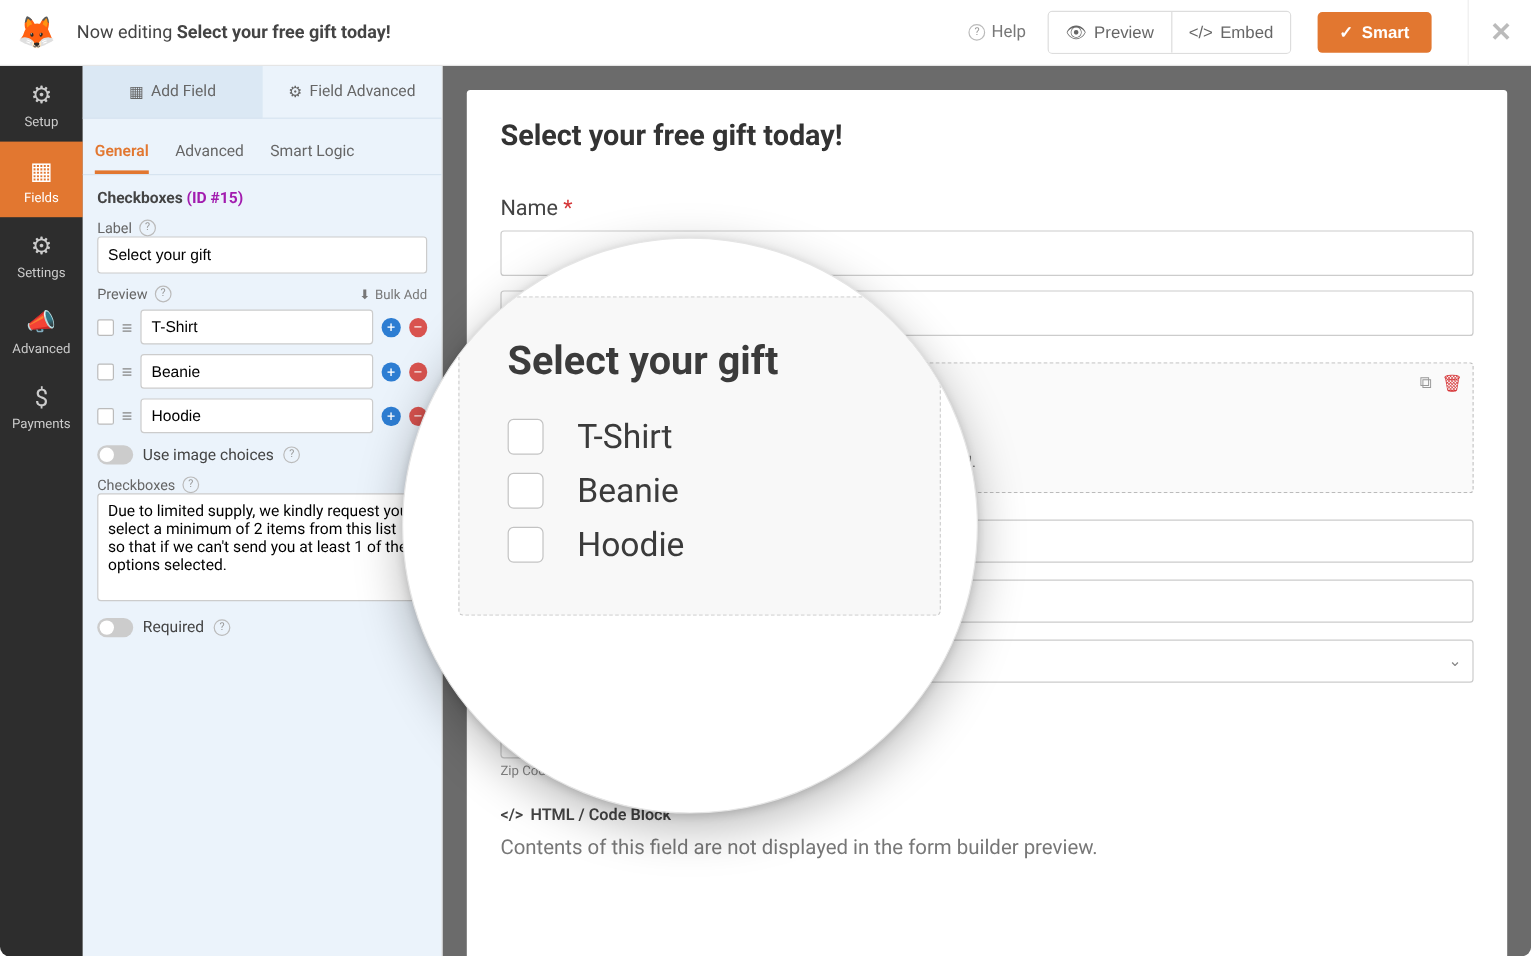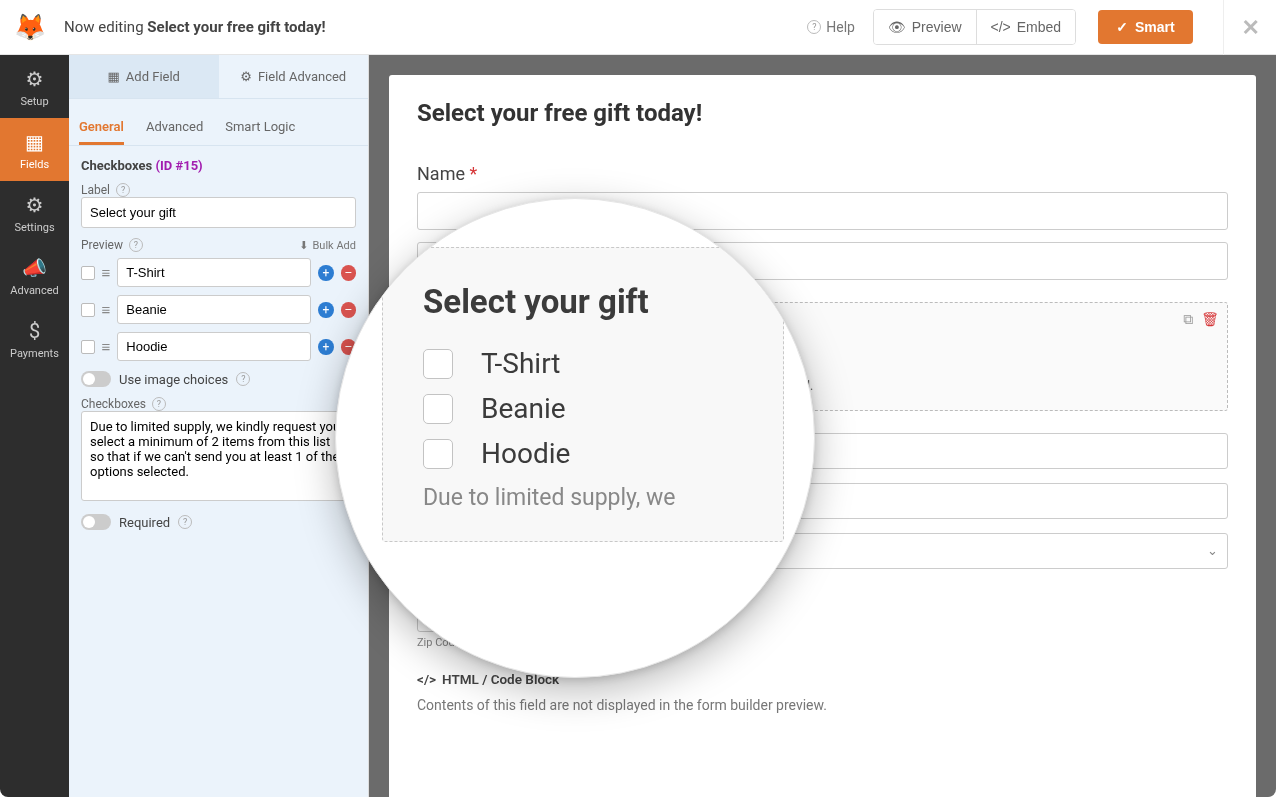--- a/index.html
+++ b/index.html
@@ -60,21 +60,21 @@
   .selected-field { border:1px dashed #bbb; border-radius:3px; padding:14px 14px; background:#fafafa; position:relative;}
   .field-actions { position:absolute; top:8px; right:8px; display:flex; gap:8px;}
   .field-actions .ic { font-size:14px; color:#999; cursor:pointer;}
   .field-actions .ic.del { color:#d63638;}
   .desc-text { font-size:12.5px; color:#666; line-height:1.5;}
   .addr-row { display:flex; gap:14px;}
   .addr-col { flex:1; display:flex; flex-direction:column;}
   .addr-input { height:36px; border:1px solid #ccc; border-radius:3px; padding:0 8px; background:#fff; color:#888; font-size:13px;}
   .sublabel { font-size:11px; color:#888; margin-top:4px;}
   .code-label { font-size:13.5px; font-weight:600; color:#444; display:flex; align-items:center; gap:6px;}
-  .code-note { font-size:14px; color:#777; margin-top:10px;}
+  .code-note { font-size:17px; color:#777; margin-top:10px;}
   
   .magnifier { position:absolute; width:480px; height:480px; border-radius:50%; background:#fff; border:1px solid #e5e5e5; box-shadow: 0 12px 40px rgba(0,0,0,0.28), 0 2px 8px rgba(0,0,0,0.15); left:335px; top:198px; overflow:hidden; z-index:50;}
   .mag-inner { position:absolute; left:46px; top:30px; right:30px;}
   .mag-panel { border:1px dashed #c8c8c8; border-radius:4px; background:#f8f8f8; padding:34px 40px 30px; margin-top:18px;}
   .mag-title { font-size:33px; font-weight:700; color:#3b3b3b; margin-bottom:26px;}
   .mag-opt { display:flex; align-items:center; gap:28px; margin-bottom:12px;}
   .mag-cb { width:30px; height:30px; border:1px solid #c3c3c3; border-radius:5px; background:#fff;}
   .mag-opt span { font-size:28px; color:#3b3b3b;}
   .mag-desc { font-size:23px; color:#888; margin-top:14px; white-space:nowrap;}
   .chev { position:absolute; right:10px; top:10px; color:#888; pointer-events:none;}
@@ -289,16 +289,15 @@
         <span>T-Shirt</span>
       </div>
       <div class="mag-opt">
         <div class="mag-cb"></div>
         <span>Beanie</span>
       </div>
       <div class="mag-opt">
         <div class="mag-cb"></div>
         <span>Hoodie</span>
       </div>
-      <div class="mag-desc">Due to limited supply, we</div>
     </div>
   </div>
 </div>
 
 </body></html>

